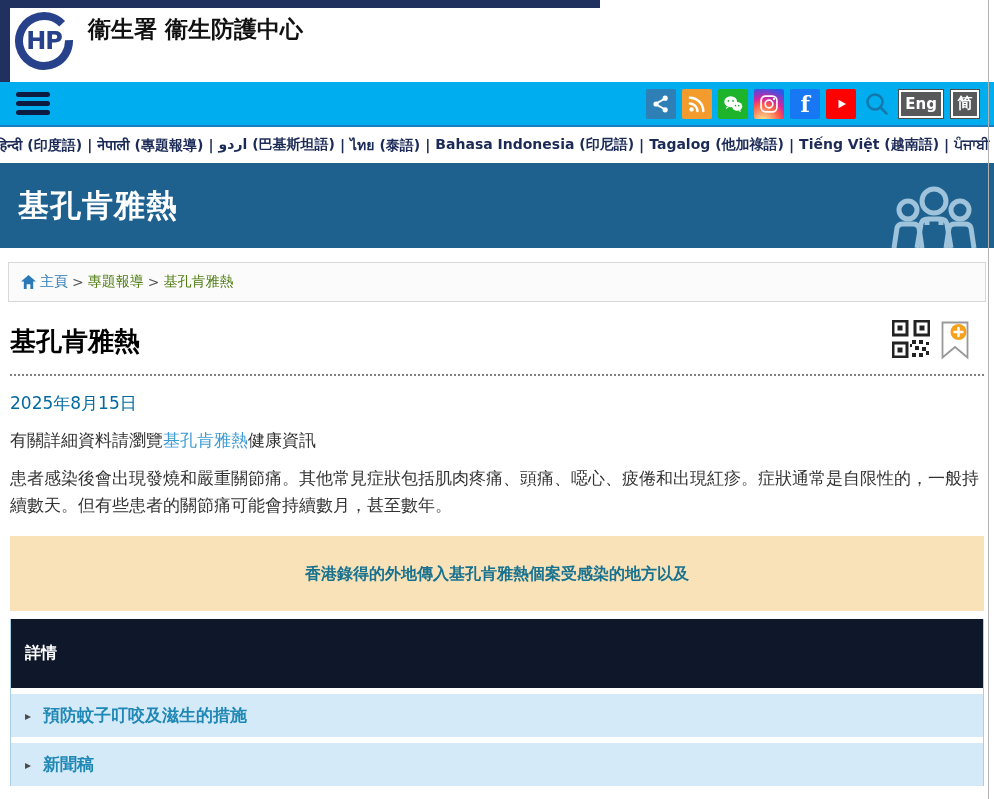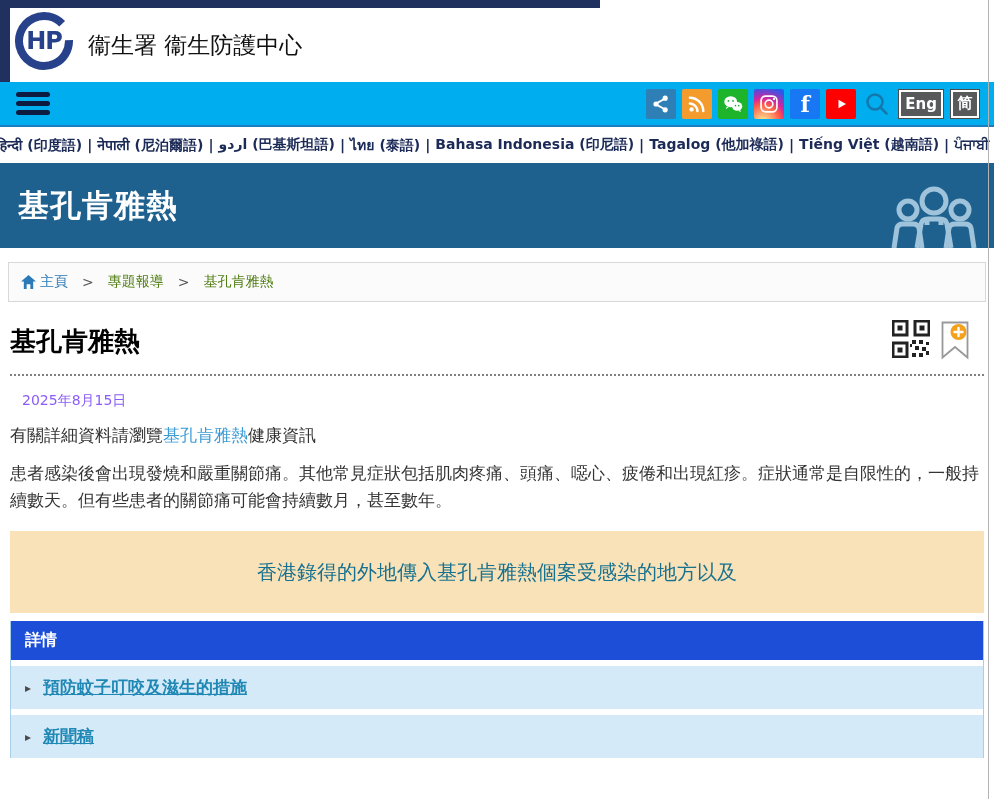--- a/index.html
+++ b/index.html
@@ -11,21 +11,21 @@
   
   .header { position:relative; height:82px; background:#fff; }
   .edge-top { position:absolute; left:0; top:0; width:600px; height:8px; background:#20315f; }
   .edge-left { position:absolute; left:0; top:0; width:10px; height:82px; background:#20315f; }
   .logo-wrap { position:absolute; left:14px; top:11px; width:60px; height:60px; }
   .logo-hp { position:absolute; left:0; top:0; width:60px; height:60px;
              display:flex; align-items:center; justify-content:center;
              font-weight:bold; font-size:24px; color:#27418b; letter-spacing:-1px; }
   .dept { position:absolute; left:88px; top:13px; color:#111; }
   .dept-l1 { font-size:15px; font-weight:bold; line-height:1.4; }
-  .dept-l2 { font-size:23px; font-weight:normal; line-height:1.4;margin-top:16px; }
+  .dept-l2 { font-size:23px; font-weight:bold; line-height:1.4; }
 
   
   .toolbar { height:45px; background:#00aeef; border-bottom:2px solid #1a7fc0;
              display:flex; align-items:center; padding:0 14px 0 16px; }
   .burger { width:36px; display:flex; flex-direction:column; gap:4px; cursor:pointer; }
   .burger span { display:block; width:34px; height:5px; border-radius:3px; background:#0d1b40; }
   .tb-icons { margin-left:auto; display:flex; align-items:center; gap:6px; }
   .sq { width:30px; height:30px; border-radius:2px; display:flex; align-items:center; justify-content:center; }
   .sq-share { background:#2e7fb5; }
   .sq-rss { background:#f49b2e; }
@@ -46,47 +46,47 @@
 
   
   .banner { position:relative; height:85px; background:#1e618f; overflow:hidden; }
   .banner-title { position:absolute; left:18px; top:50%; transform:translateY(-50%);
                   color:#fff; font-size:31px; font-weight:bold; letter-spacing:1px; }
   .banner-people { position:absolute; right:16px; bottom:-4px; }
 
   
   .crumb-wrap { padding:14px 8px 12px 8px; background:#fff; }
   .crumb-box { border:1px solid #d8d8d8; background:#fbfbfb; padding:10px 12px;
-               font-size:14px; color:#444; display:flex; align-items:center; gap:14px; }
+               font-size:14px; color:#444; display:flex; align-items:center; gap:4px; }
   .crumb-home { color:#2a7ab8; text-decoration:none; display:flex; align-items:center; gap:4px; cursor:pointer; }
   .crumb-sep { color:#555; }
   .crumb-item { color:#4d7c0f; }
 
   
   .main { padding:6px 10px 0 10px; }
   .title-row { display:flex; align-items:flex-start; justify-content:space-between; }
   .article-title { font-size:26px; font-weight:bold; color:#000; padding-top:4px; }
   .title-icons { display:flex; align-items:flex-start; gap:10px; padding-right:14px; }
   .dotted-sep { border-bottom:2px dotted #808080; margin-top:10px; }
-  .date { color:#8b5cf6; font-size:14px; margin-top:16px;margin-left:12px; }
+  .date { color:#0369a1; font-size:17px; margin-top:16px; }
   .para { color:#333; font-size:17px; line-height:1.55; margin-top:12px; }
   .inline-link { color:#3d9bd4; text-decoration:none; cursor:pointer; }
 
   
   .highlight { margin-top:18px; background:#f9e2b8; padding:24px 10px; text-align:center; }
-  .highlight div { color:#17718f; font-weight:normal; font-size:20px; line-height:1.7; cursor:pointer; }
+  .highlight div { color:#17718f; font-weight:bold; font-size:16px; line-height:1.7; cursor:pointer; }
 
   
   .details { margin-top:8px; border-left:1px solid #a9cfe8; border-right:1px solid #a9cfe8; }
-  .details-header { background:#1d4ed8; color:#fff; font-weight:bold; font-size:16px;
-                    padding:9px 14px; }
+  .details-header { background:#0f172a; color:#fff; font-weight:bold; font-size:16px;
+                    padding:24px 14px; }
   .details-row { background:#d5eaf8; margin-top:6px; padding:10px 14px;
                  display:flex; align-items:center; gap:12px; cursor:pointer; }
   .details-row .bullet { color:#4a4a4a; font-size:12px; line-height:1; }
-  .details-row .lbl { color:#2088b5; font-weight:bold; font-size:17px;text-decoration:underline; }
+  .details-row .lbl { color:#2088b5; font-weight:bold; font-size:17px; }
 </style>
 </head>
 <body>
 
 <div class="page">
 
   <div class="header">
     <div class="edge-top"></div>
     <div class="edge-left"></div>
     <div class="logo-wrap">
@@ -153,21 +153,21 @@
         </svg>
       </div>
       <div class="lang-btn">Eng</div>
       <div class="lang-btn">简</div>
     </div>
   </div>
 
   <div class="langbar">
     <span><span>हिन्दी</span><span> (印度語)</span></span>
     <span class="sep">|</span>
-    <span><span>नेपाली</span><span> (尼泊爾語)</span></span>
+    <span><span>नेपाली</span><span> (專題報導)</span></span>
     <span class="sep">|</span>
     <span><span>اردو</span><span> (巴基斯坦語)</span></span>
     <span class="sep">|</span>
     <span><span>ไทย</span><span> (泰語)</span></span>
     <span class="sep">|</span>
     <span><span>Bahasa Indonesia</span><span> (印尼語)</span></span>
     <span class="sep">|</span>
     <span><span>Tagalog</span><span> (他加祿語)</span></span>
     <span class="sep">|</span>
     <span><span>Tiếng Việt</span><span> (越南語)</span></span>

